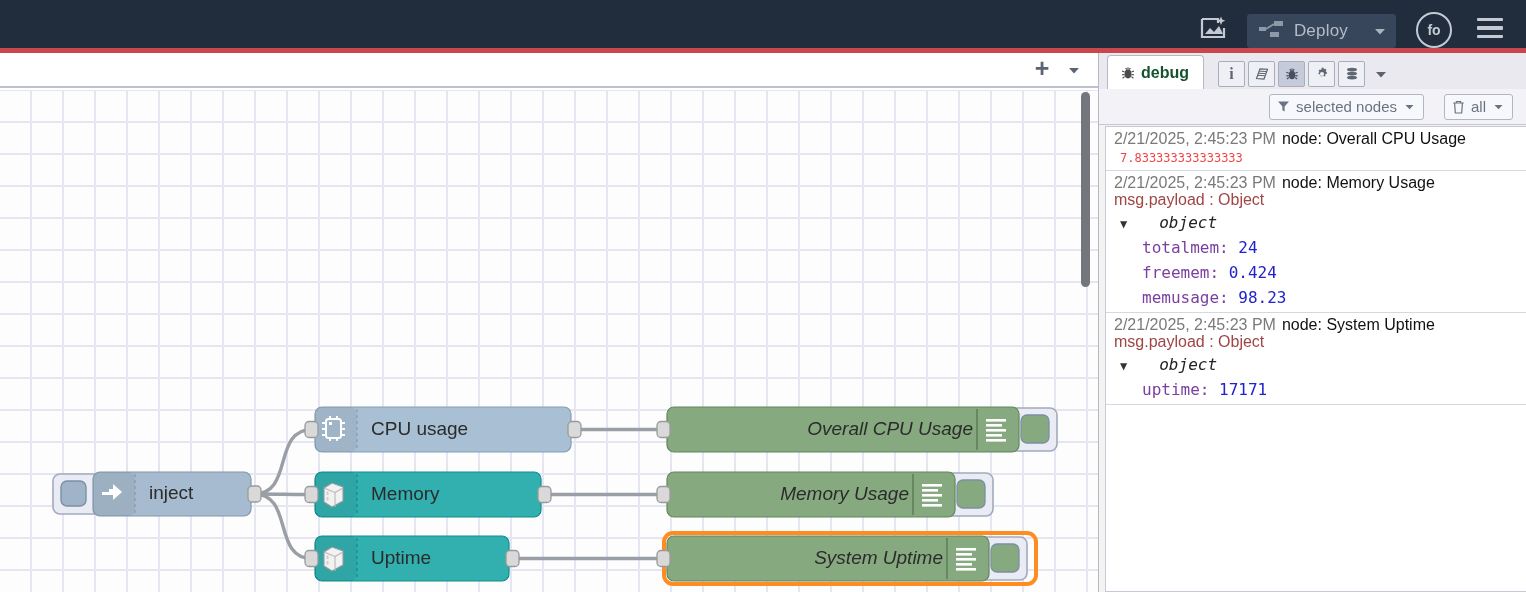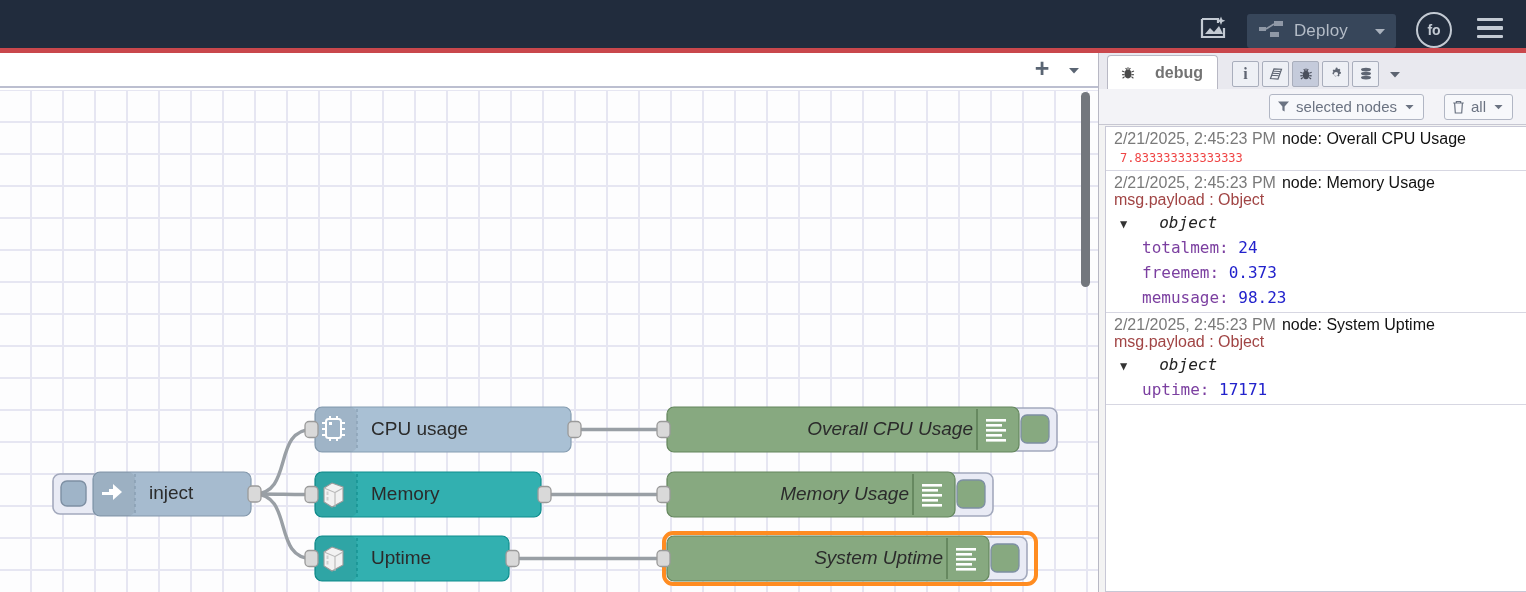--- a/index.html
+++ b/index.html
@@ -124,27 +124,27 @@
     width: 428px; height: 539px;
     background: #f3f3f3;
     border-left: 1px solid #b8b8c4;
   }
   #sidebar-tabs {
     position: absolute; left: 0; top: 0; width: 428px; height: 36px;
     background: #e9e9ef;
     display: flex; align-items: flex-end;
   }
   #debug-tab {
-    display: flex; align-items: center; gap: 19px;
+    display: flex; align-items: center; gap: 5px;
     height: 34px; padding: 0 14px 0 12px;
     margin-left: 8px;
     background: #fff;
     border: 1px solid #b8b8c4; border-bottom: none;
     border-radius: 4px 4px 0 0;
-    font-size: 16px; font-weight: bold; color: #737373;
+    font-size: 16px; font-weight: bold; color: #14532d;
     cursor: pointer;
   }
   #sidebar-tool-icons {
     display: flex; align-items: center; gap: 3px;
     margin-left: 14px; padding-bottom: 2px;
   }
   .sb-tool {
     width: 27px; height: 26px;
     border: 1px solid #a9aebc; border-radius: 2px;
     background: #eef0f5;
@@ -474,21 +474,21 @@
 
     <div class="dbg-msg">
           <div class="dbg-topline"><span>2/21/2025, 2:45:23 PM</span><span class="node-name">node: Overall CPU Usage</span></div>
           <div class="dbg-value">7.833333333333333</div>
         </div>
         <div class="dbg-msg">
           <div class="dbg-topline"><span>2/21/2025, 2:45:23 PM</span><span class="node-name">node: Memory Usage</span></div>
           <div class="dbg-topic">msg.payload : Object</div>
           <div class="dbg-objrow"><span class="caret">▼</span><span class="objword">object</span></div>
           <div class="dbg-prop"><span class="k">totalmem: </span><span class="v">24</span></div>
-          <div class="dbg-prop"><span class="k">freemem: </span><span class="v">0.373</span></div>
+          <div class="dbg-prop"><span class="k">freemem: </span><span class="v">0.424</span></div>
           <div class="dbg-prop"><span class="k">memusage: </span><span class="v">98.23</span></div>
         </div>
         <div class="dbg-msg">
           <div class="dbg-topline"><span>2/21/2025, 2:45:23 PM</span><span class="node-name">node: System Uptime</span></div>
           <div class="dbg-topic">msg.payload : Object</div>
           <div class="dbg-objrow"><span class="caret">▼</span><span class="objword">object</span></div>
           <div class="dbg-prop"><span class="k">uptime: </span><span class="v">17171</span></div>
         </div>
       </div>
   </div>

